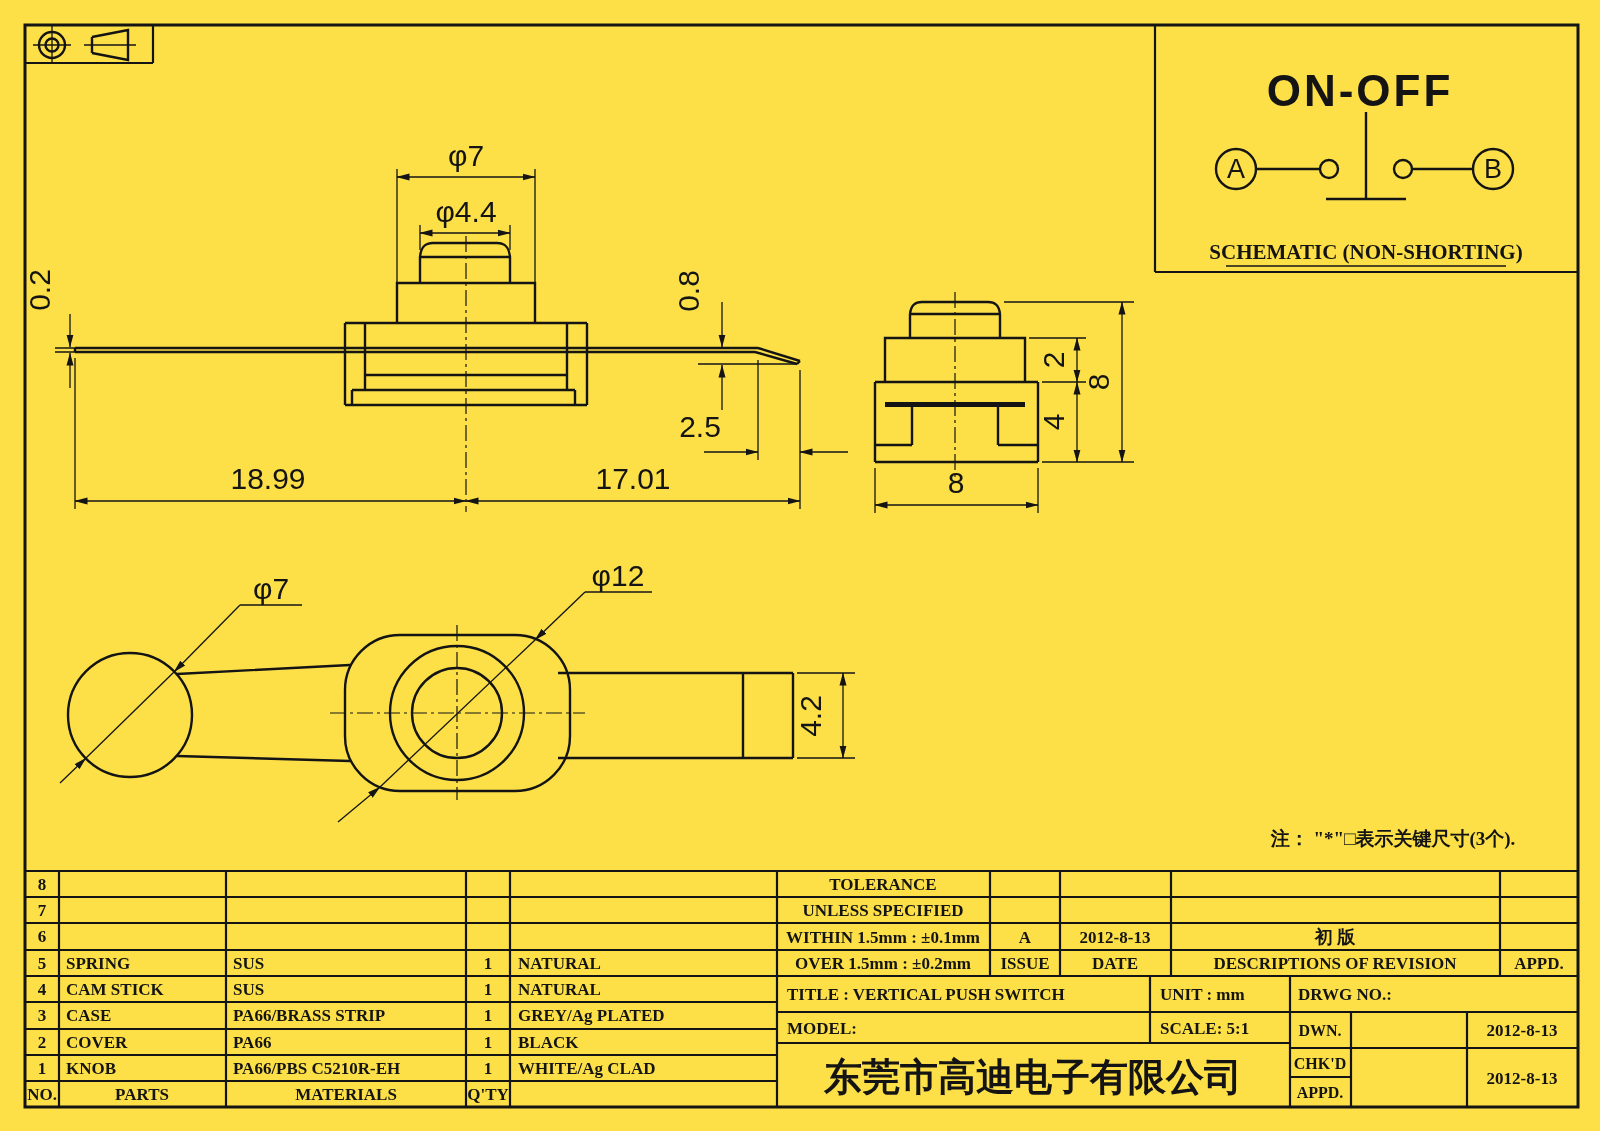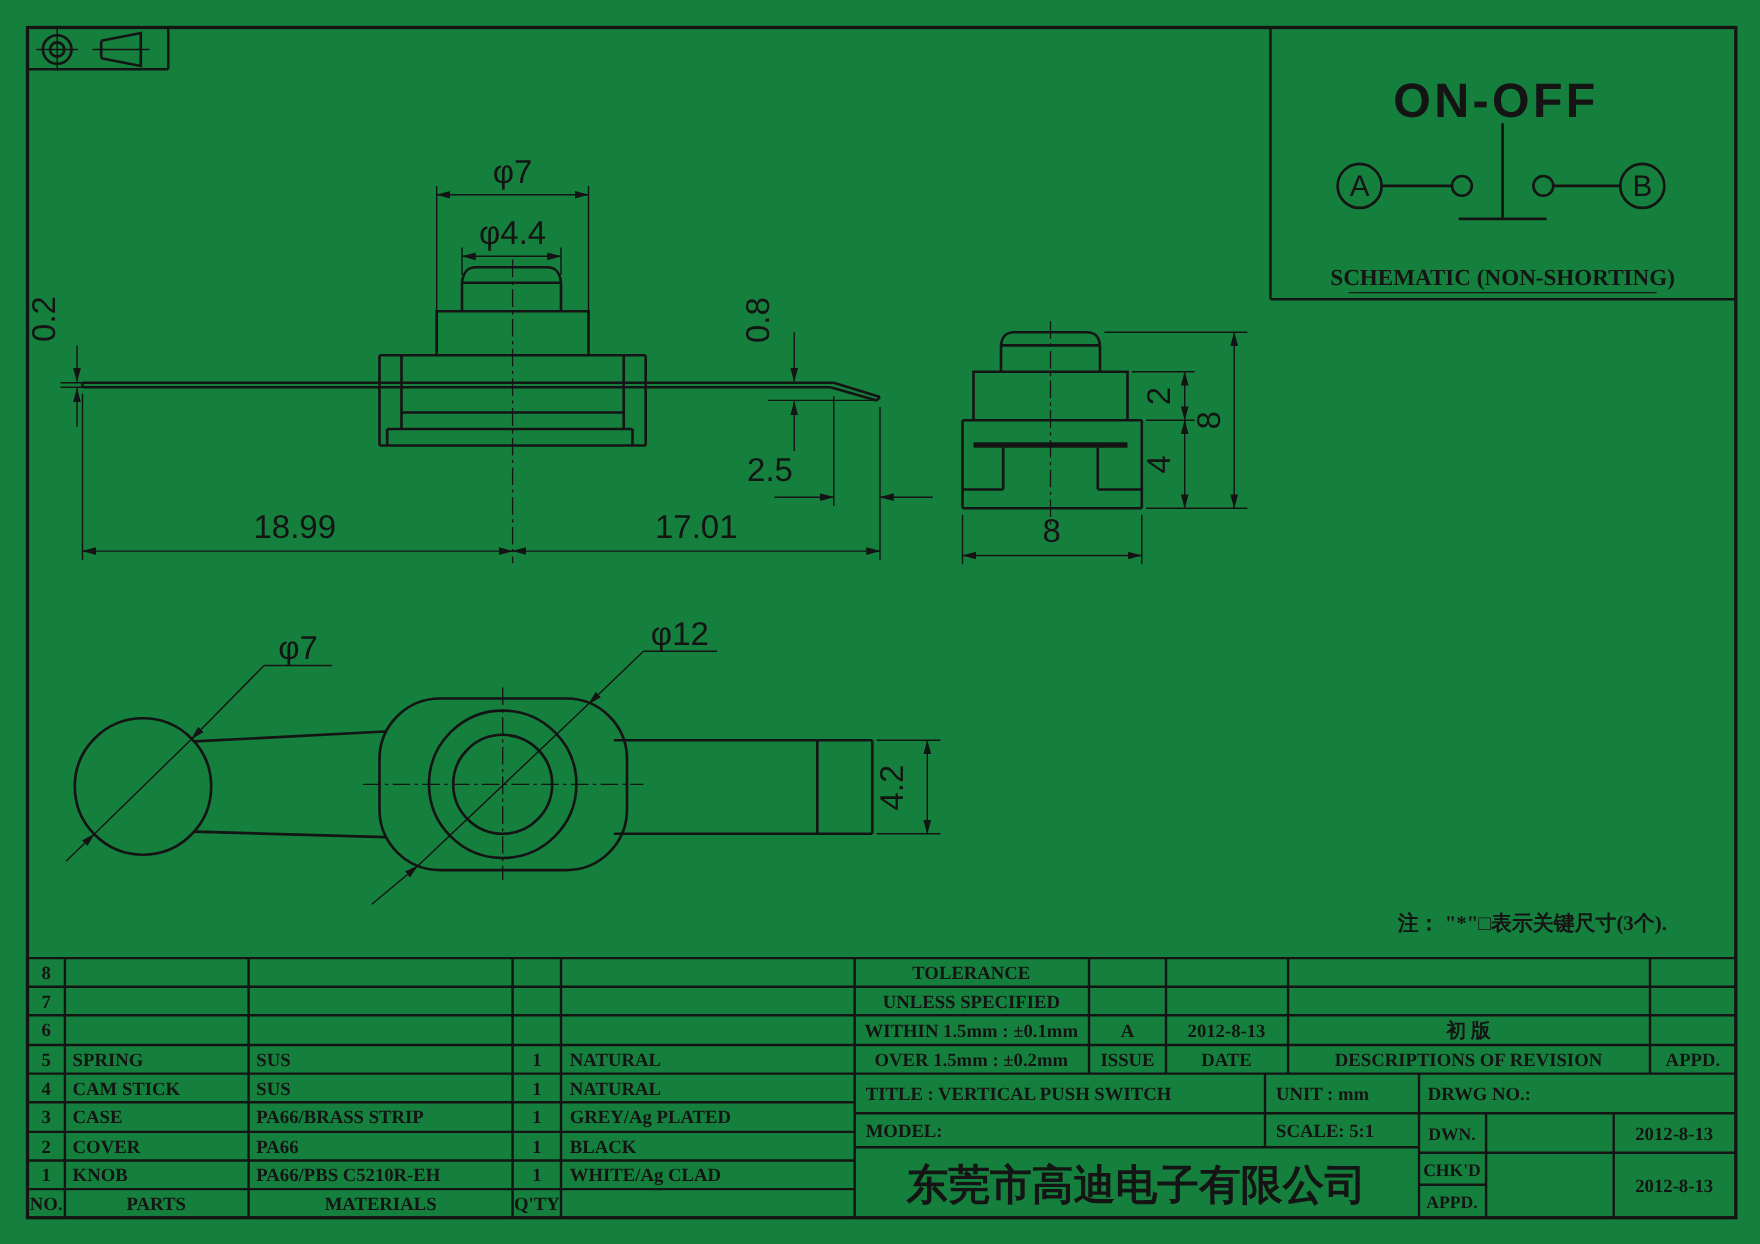--- a/index.html
+++ b/index.html
@@ -1,16 +1,16 @@
 <!DOCTYPE html>
 <html><head>
 <meta charset="utf-8">
 <style>
   html,body{margin:0;padding:0;background:#fff;}
-  .sheet{position:relative;width:1600px;height:1131px;background:#15803d;overflow:hidden;}
+  .sheet{position:relative;width:1600px;height:1131px;background:#fde047;overflow:hidden;}
   svg{display:block;}
   .ol{stroke:#141414;stroke-width:2.4;fill:none;}
   .md{stroke:#141414;stroke-width:1.3;fill:none;}
   .cl{stroke:#141414;stroke-width:1.2;fill:none;stroke-dasharray:16 4 3 4;}
   .tb2{stroke:#141414;stroke-width:2.2;fill:none;}
   .tb3{stroke:#141414;stroke-width:3;fill:none;}
   .strip{stroke:#141414;stroke-width:5;fill:none;}
   text{fill:#141414;}
   .dim{font:30px "Liberation Sans",sans-serif;text-anchor:middle;}
   .tt{font:bold 17px "Liberation Serif",serif;text-anchor:middle;}

